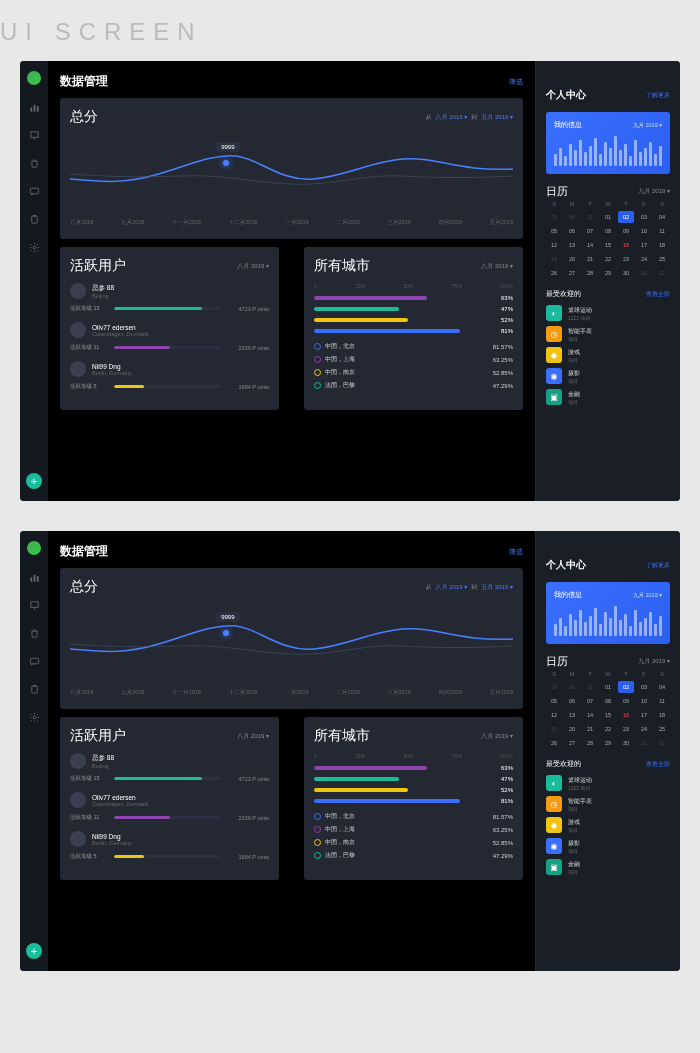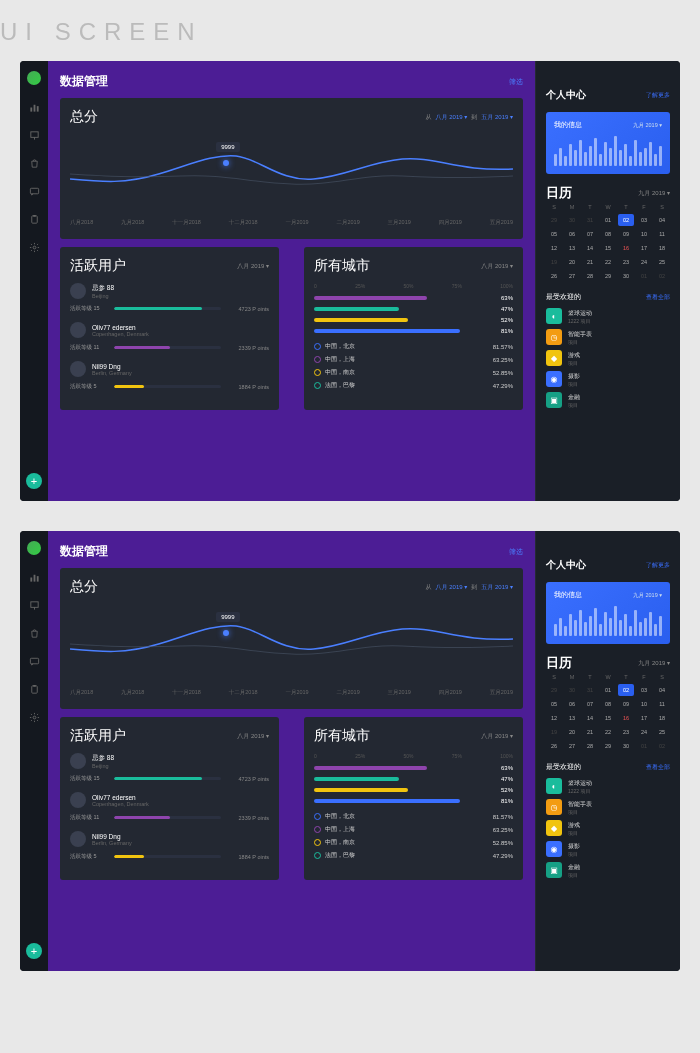--- a/index.html
+++ b/index.html
@@ -4,21 +4,21 @@
 <style>
 *{margin:0;padding:0;box-sizing:border-box;font-family:-apple-system,Arial,sans-serif}
 body{background:#e8e8e8;width:700px;padding:10px 0}
 .page-title{color:#bbb;font-size:24px;letter-spacing:8px;font-weight:300;margin:8px 0 15px}
 .dash{width:660px;height:440px;margin:0 auto 30px;background:#1a1f27;border-radius:4px;display:flex;overflow:hidden;font-size:7px;color:#aaa}
 .sidebar{width:28px;background:#14181f;display:flex;flex-direction:column;align-items:center;padding-top:10px;gap:16px}
 .sidebar-avatar{width:14px;height:14px;border-radius:50%;background:linear-gradient(135deg,#4a5,#3c4)}
 .sidebar-icon{width:12px;height:12px;display:flex;align-items:center;justify-content:center;color:#666;cursor:pointer}
 .sidebar-icon svg{width:11px;height:11px;fill:currentColor}
 .fab{width:16px;height:16px;border-radius:50%;background:#1abc9c;color:#fff;display:flex;align-items:center;justify-content:center;margin-top:auto;margin-bottom:12px;font-size:11px;cursor:pointer}
-.main{flex:1;padding:12px;display:flex;flex-direction:column;gap:8px;background:#4c1d95}
+.main{flex:1;padding:12px;display:flex;flex-direction:column;gap:8px;background:#000000}
 .page-head{display:flex;align-items:center;justify-content:space-between}
 .page-head h1{color:#fff;font-size:12px;font-weight:600}
 .filter-link{color:#4a7fff;font-size:7px;cursor:pointer}
 .card{background:#232832;border-radius:3px;padding:10px}
 .card-head{display:flex;align-items:center;justify-content:space-between;margin-bottom:8px}
 .card-title{color:#fff;font-size:14px;font-weight:500}
 .range-picker{font-size:6px;color:#888;display:flex;gap:4px;align-items:center}
 .range-picker .rp{color:#4a7fff;cursor:pointer}
 .chart-area{height:95px;position:relative}
 .chart-svg{width:100%;height:80px}
@@ -50,21 +50,21 @@
 .right-head{display:flex;justify-content:space-between;align-items:center}
 .right-title{color:#fff;font-size:10px;font-weight:600}
 .more-link{color:#3a6fff;font-size:6px;cursor:pointer}
 .info-card{background:linear-gradient(135deg,#3a6fff,#2a5fef);border-radius:3px;padding:8px;height:62px}
 .info-head{display:flex;justify-content:space-between;align-items:center;margin-bottom:6px}
 .info-title{color:#fff;font-size:7px;font-weight:500}
 .info-date{color:#cde;font-size:5.5px}
 .bars-mini{display:flex;align-items:flex-end;gap:2px;height:30px}
 .bars-mini span{flex:1;background:rgba(255,255,255,.5);border-radius:1px}
 .cal-head{display:flex;justify-content:space-between;align-items:center}
-.cal-title{color:#fff;font-size:13px;font-weight:700}
+.cal-title{color:#fff;font-size:11px;font-weight:400}
 .cal-grid{display:grid;grid-template-columns:repeat(7,1fr);gap:2px;font-size:5.5px;text-align:center}
 .cal-weekday{color:#666;padding:2px 0}
 .cal-day{color:#aaa;padding:3px 0;border-radius:2px;cursor:pointer}
 .cal-day.muted{color:#444}
 .cal-day.today{background:#2a5fef;color:#fff}
 .cal-day.is-red{color:#e55}
 .pop-head{display:flex;justify-content:space-between;align-items:center;margin-bottom:6px}
 .pop-title{color:#fff;font-size:7px;font-weight:500}
 .pop-item{display:flex;align-items:center;gap:6px;margin-bottom:5px}
 .pop-icon{width:16px;height:16px;border-radius:3px;display:flex;align-items:center;justify-content:center;color:#fff;font-size:8px}

